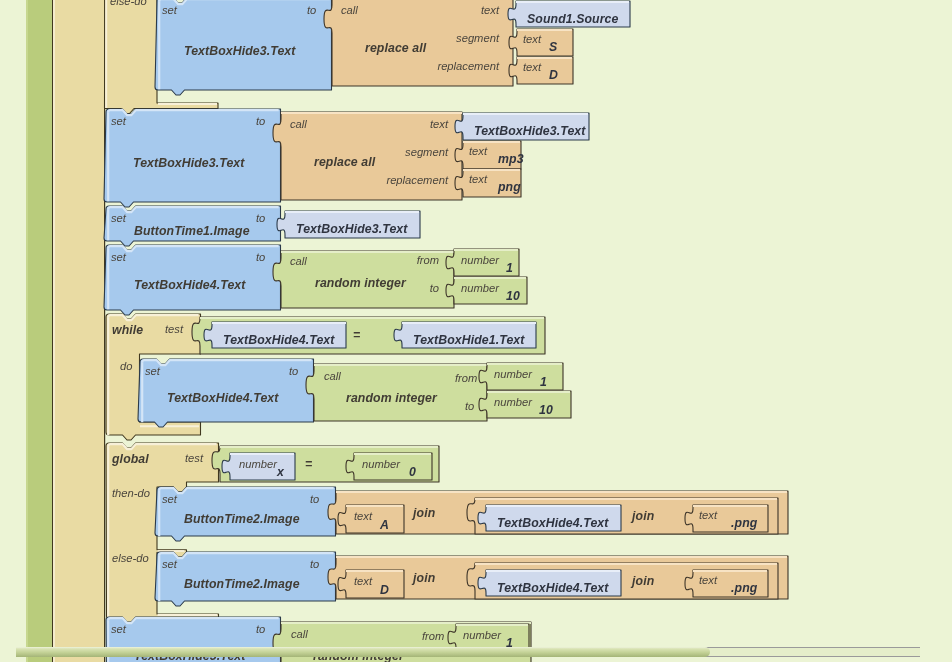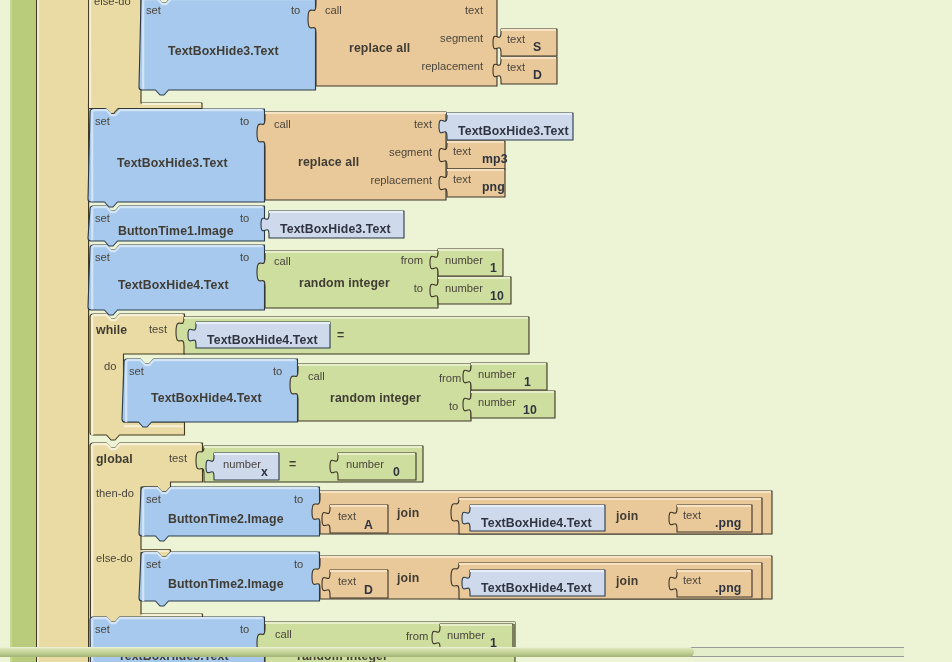--- a/index.html
+++ b/index.html
@@ -1,19 +1,19 @@
 <!DOCTYPE html>
 <html><head>
 <meta charset="utf-8">
 <title>Blocks Editor</title>
 <style>
   html,body{margin:0;padding:0;}
   body{width:952px;height:662px;overflow:hidden;background:#ecf4d5;
        font-family:"Liberation Sans",sans-serif;}
-  #canvas{position:absolute;left:0;top:0;width:904px;height:662px;overflow:hidden;}
+  #canvas{position:absolute;left:16px;top:0;width:904px;height:662px;overflow:hidden;font-style:italic;}
   .blk{position:absolute;}
   .blk > svg{position:absolute;left:0;top:0;overflow:visible;display:block;}
   .blk > svg.plug{left:-10px;}
   .lbl{position:absolute;white-space:nowrap;line-height:1;color:#3f3a33;}
   .sm{font-size:11.2px;color:#4a453d;}
   .bd{font-size:12.3px;font-weight:bold;color:#413c34;letter-spacing:0.1px;}
   .fld{font-size:12.3px;font-weight:bold;color:#2f3440;letter-spacing:0.1px;}
   .sb-line{position:absolute;height:1px;background:#9a9a9a;left:0;width:952px;}
   .sb-thumb{position:absolute;border-radius:5px;}
 </style>
@@ -65,20 +65,27 @@
                v 53 h 181 v -88 z" fill="#e9c999" stroke="#3d3428" stroke-width="1.1" stroke-linejoin="round"></path>
       <path d="M 0 1 h 181" stroke="#f7e3c4" stroke-width="2" fill="none"></path>
     </svg>
     <span class="lbl sm" style="left:9px;top:7px;">call</span>
     <span class="lbl bd" style="left:33px;top:44px;">replace all</span>
     <span class="lbl sm" style="left:107px;top:7px;width:60px;text-align:right;">text</span>
     <span class="lbl sm" style="left:87px;top:35px;width:80px;text-align:right;">segment</span>
     <span class="lbl sm" style="left:67px;top:63px;width:100px;text-align:right;">replacement</span>
   </div>
 
+  <div class="blk" style="left:500px;top:1px;width:114px;height:26px;">
+    <svg class="plug" width="132" height="32" viewBox="0 0 132 32">
+      <path d="M 10 0 h 114 v 26 h -114 v -3 c 0,-12 -8,3.5 -8,-10 s 8,2.5 8,-10 z" fill="#cfd9ec" stroke="#2b3a4a" stroke-width="1.1" stroke-linejoin="round"></path>
+      <path d="M 10 1 h 113" stroke="#e8eef8" stroke-width="2" fill="none"></path>
+    </svg>
+    <span class="lbl fld" style="left:11px;top:12px;">Sound1.Source</span>
+  </div>
 
   <div class="blk" style="left:501px;top:29px;width:56px;height:27px;">
     <svg class="plug" width="72" height="32" viewBox="0 0 72 32">
       <path d="M 10 0 h 56 v 27 h -56 v -3 c 0,-13 -8,4 -8,-10.5 s 8,2.5 8,-10.5 z" fill="#e9c999" stroke="#3d3428" stroke-width="1.1" stroke-linejoin="round"></path>
       <path d="M 10 1 h 55" stroke="#f7e3c4" stroke-width="2" fill="none"></path>
     </svg>
     <span class="lbl sm" style="left:6px;top:5px;">text</span>
     <span class="lbl fld" style="left:32px;top:12px;">S</span>
   </div>
 
@@ -226,20 +233,27 @@
   </div>
 
   <div class="blk" style="left:196px;top:322px;width:134px;height:26px;">
     <svg class="plug" width="146" height="32" viewBox="0 0 146 32">
       <path d="M 10 0 h 134 v 26 h -134 v -3 c 0,-12 -8,3.5 -8,-10 s 8,2.5 8,-10 z" fill="#cfd9ec" stroke="#2b3a4a" stroke-width="1.1" stroke-linejoin="round"></path>
       <path d="M 10 1 h 134" stroke="#e8eef8" stroke-width="2" fill="none"></path>
     </svg>
     <span class="lbl fld" style="left:11px;top:12px;">TextBoxHide4.Text</span>
   </div>
 
+  <div class="blk" style="left:386px;top:322px;width:134px;height:26px;">
+    <svg class="plug" width="146" height="32" viewBox="0 0 146 32">
+      <path d="M 10 0 h 134 v 26 h -134 v -3 c 0,-12 -8,3.5 -8,-10 s 8,2.5 8,-10 z" fill="#cfd9ec" stroke="#2b3a4a" stroke-width="1.1" stroke-linejoin="round"></path>
+      <path d="M 10 1 h 134" stroke="#e8eef8" stroke-width="2" fill="none"></path>
+    </svg>
+    <span class="lbl fld" style="left:11px;top:12px;">TextBoxHide1.Text</span>
+  </div>
 
   <div class="blk" style="left:124px;top:359px;width:174px;height:68px;">
     <svg width="180" height="74" viewBox="0 0 180 74">
       <path d="M 0 3 q 0 -3 3 -3 h 11 l 2.5 0 l 4.5 5 l 4 0 l 4.5 -5 h 144
                v 63 h -146 l -4.5 5 l -4 0 l -4.5 -5 l -2.5 0 h -11 q -3 0 -3 -3 z" fill="#a6c9ed" stroke="#2b3a4a" stroke-width="1.1" stroke-linejoin="round"></path>
       <path d="M 2.2 3.2 q 0 -2 2 -2 h 10 l 2.5 0 l 4.5 5 l 4 0 l 4.5 -5 h 142" stroke="#d4e5f7" stroke-width="2.2" fill="none" stroke-linejoin="round"></path>
       <path d="M 2.2 3.2 v 60" stroke="#d4e5f7" stroke-width="2.2" fill="none"></path>
     </svg>
     <span class="lbl sm" style="left:5px;top:7px;">set</span>
     <span class="lbl sm" style="left:149px;top:7px;">to</span>

